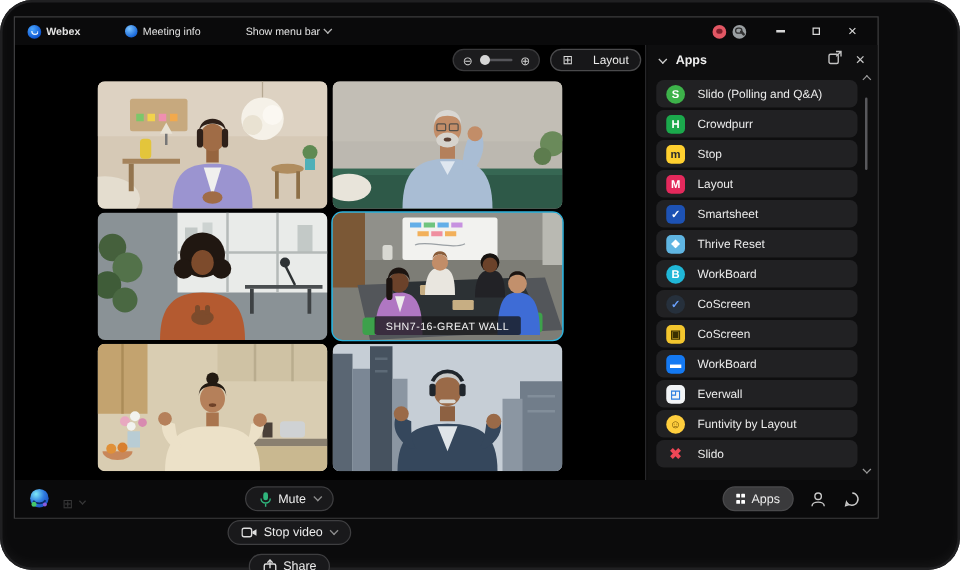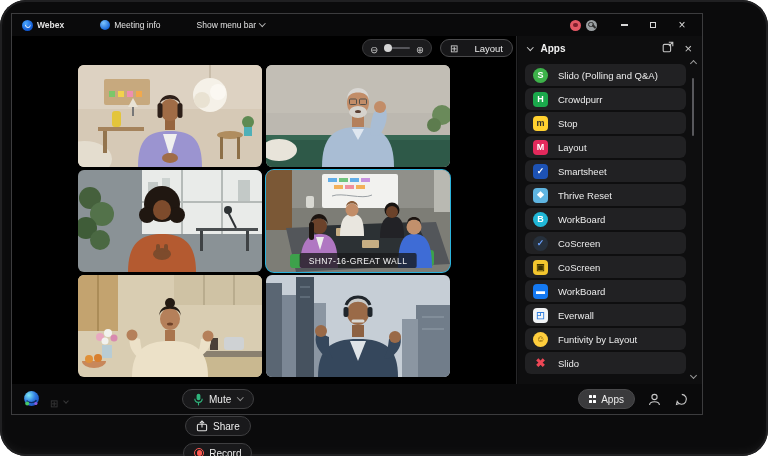--- a/index.html
+++ b/index.html
@@ -473,20 +473,28 @@
         <button class="pill">
           <svg width="11" height="13" viewBox="0 0 11 13">
               <rect x="3.6" y="0.8" width="3.8" height="6.4" rx="1.9" fill="#2fb57c"></rect>
               <path d="M1.8 5.8 C1.8 10.6 9.2 10.6 9.2 5.8" fill="none" stroke="#2fb57c" stroke-width="1.1"></path>
               <line x1="5.5" y1="10" x2="5.5" y2="12.4" stroke="#2fb57c" stroke-width="1.1"></line>
             </svg>
           <span>Mute</span>
           <i class="chev"></i>
         </button>
         <button class="pill">
+          <svg width="13" height="10" viewBox="0 0 13 10">
+              <rect x="0.7" y="1.6" width="7.6" height="6.8" rx="1.6" fill="none" stroke="#dedede" stroke-width="1.1"></rect>
+              <path d="M8.9 4.2 L12.2 2.4 V7.6 L8.9 5.8 Z" fill="#dedede"></path>
+            </svg>
+          <span>Stop video</span>
+          <i class="chev"></i>
+        </button>
+        <button class="pill">
           <svg width="12" height="12" viewBox="0 0 12 12">
               <rect x="1.4" y="4.2" width="9.2" height="6.6" rx="1.4" fill="none" stroke="#dedede" stroke-width="1.1"></rect>
               <line x1="6" y1="7.6" x2="6" y2="1.3" stroke="#dedede" stroke-width="1.1"></line>
               <path d="M3.9 3.2 L6 1 L8.1 3.2" fill="none" stroke="#dedede" stroke-width="1.1"></path>
             </svg>
           <span>Share</span>
         </button>
         <button class="pill">
           <span class="rec-dot"></span>
           <span>Record</span>

